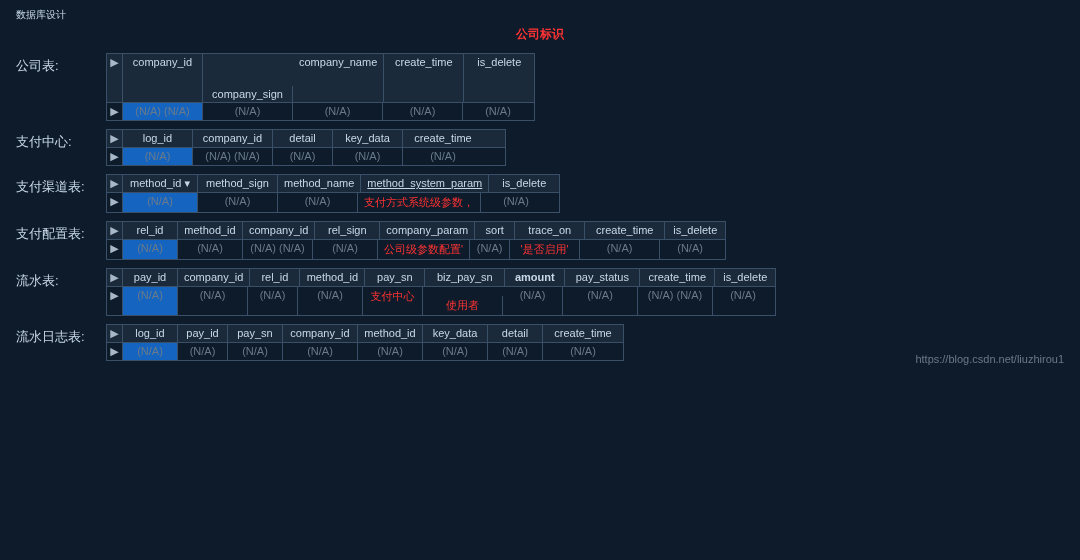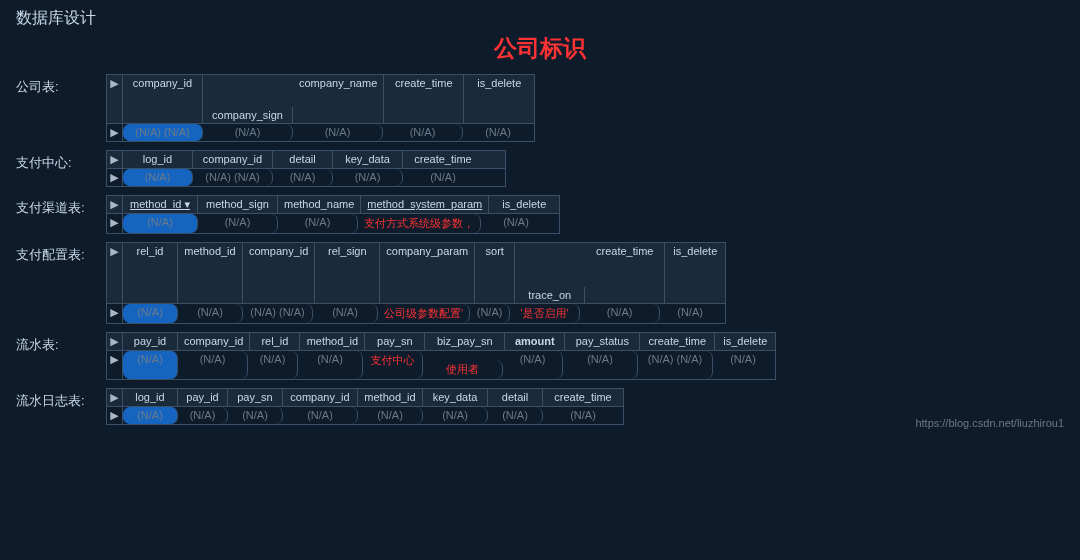--- a/index.html
+++ b/index.html
@@ -8,26 +8,26 @@
       color: #c8d8e8;
       font-family: "Microsoft YaHei", Arial, sans-serif;
       font-size: 12px;
       width: 1080px;
       height: 560px;
       overflow: hidden;
       position: relative;
     }
     .page-title {
       color: #c8d8e8;
-      font-size: 16px;
+      font-size: 10px;
       padding: 8px 16px 4px 16px;
     }
     .company-label {
       color: #ff3333;
-      font-size: 23px;
+      font-size: 12px;
       font-weight: bold;
       text-align: center;
       margin-bottom: 6px;
     }
     .main-content {
       padding: 4px 16px 4px 16px;
       position: relative;
     }
     .row {
       display: flex;
@@ -74,21 +74,20 @@
     .cell.header {
       color: #c8d8e8;
       font-size: 11px;
     }
     .cell.highlighted {
       background: #1565c0;
       color: #ffffff;
     }
     .cell.na {
       color: #6a7a8a;
-      border-radius: 7px;
     }
     .cell.red-text {
       color: #ff3333;
     }
     .footer-url {
       position: absolute;
       bottom: 8px;
       right: 16px;
       color: #6a7a8a;
       font-size: 11px;
@@ -137,21 +136,21 @@
               <div class="cell na" style="min-width: 80px;">(N/A) (N/A)</div>
               <div class="cell na" style="min-width: 60px;">(N/A)</div>
               <div class="cell na" style="min-width: 70px;">(N/A)</div>
               <div class="cell na" style="min-width: 80px;">(N/A)</div>
             </div></div></div>
       </div>
       <div class="row">
         <div class="row-label">支付渠道表:</div>
         <div class="table-wrapper"><div class="db-table"><div class="header-row">
               <div class="cell" style="min-width: 16px; padding: 2px;">▶</div>
-              <div class="cell header" style="min-width: 75px; text-decoration: underline;">method_id ▾</div>
+              <div class="cell header" style="min-width: 75px;">method_id ▾</div>
               <div class="cell header" style="min-width: 80px;">method_sign</div>
               <div class="cell header" style="min-width: 80px; text-align: right;">method_name</div>
               <div class="cell header" style="min-width: 120px; text-decoration: underline;">method_system_param</div>
               <div class="cell header" style="min-width: 70px;">is_delete</div>
             </div><div class="data-row">
               <div class="cell" style="min-width: 16px; padding: 2px;">▶</div>
               <div class="cell na highlighted" style="min-width: 75px;">(N/A)</div>
               <div class="cell na" style="min-width: 80px;">(N/A)</div>
               <div class="cell na" style="min-width: 80px;">(N/A)</div>
               <div class="cell na red-text" style="min-width: 120px;">支付方式系统级参数，</div>
@@ -161,21 +160,21 @@
       <div class="row">
         <div class="row-label">支付配置表:</div>
         <div class="table-wrapper"><div class="db-table"><div class="header-row">
               <div class="cell" style="min-width: 16px; padding: 2px;">▶</div>
               <div class="cell header" style="min-width: 55px;">rel_id</div>
               <div class="cell header" style="min-width: 65px;">method_id</div>
               <div class="cell header" style="min-width: 70px;">company_id</div>
               <div class="cell header" style="min-width: 65px;">rel_sign</div>
               <div class="cell header" style="min-width: 90px;">company_param</div>
               <div class="cell header" style="min-width: 40px;">sort</div>
-              <div class="cell header" style="min-width: 70px; margin-top: 44px;">trace_on</div>
+              <div class="cell header" style="min-width: 70px;">trace_on</div>
               <div class="cell header" style="min-width: 80px;">create_time</div>
               <div class="cell header" style="min-width: 60px;">is_delete</div>
             </div><div class="data-row">
               <div class="cell" style="min-width: 16px; padding: 2px;">▶</div>
               <div class="cell na highlighted" style="min-width: 55px;">(N/A)</div>
               <div class="cell na" style="min-width: 65px;">(N/A)</div>
               <div class="cell na" style="min-width: 70px;">(N/A) (N/A)</div>
               <div class="cell na" style="min-width: 65px;">(N/A)</div>
               <div class="cell na red-text" style="min-width: 90px;">公司级参数配置'</div>
               <div class="cell na" style="min-width: 40px;">(N/A)</div>

